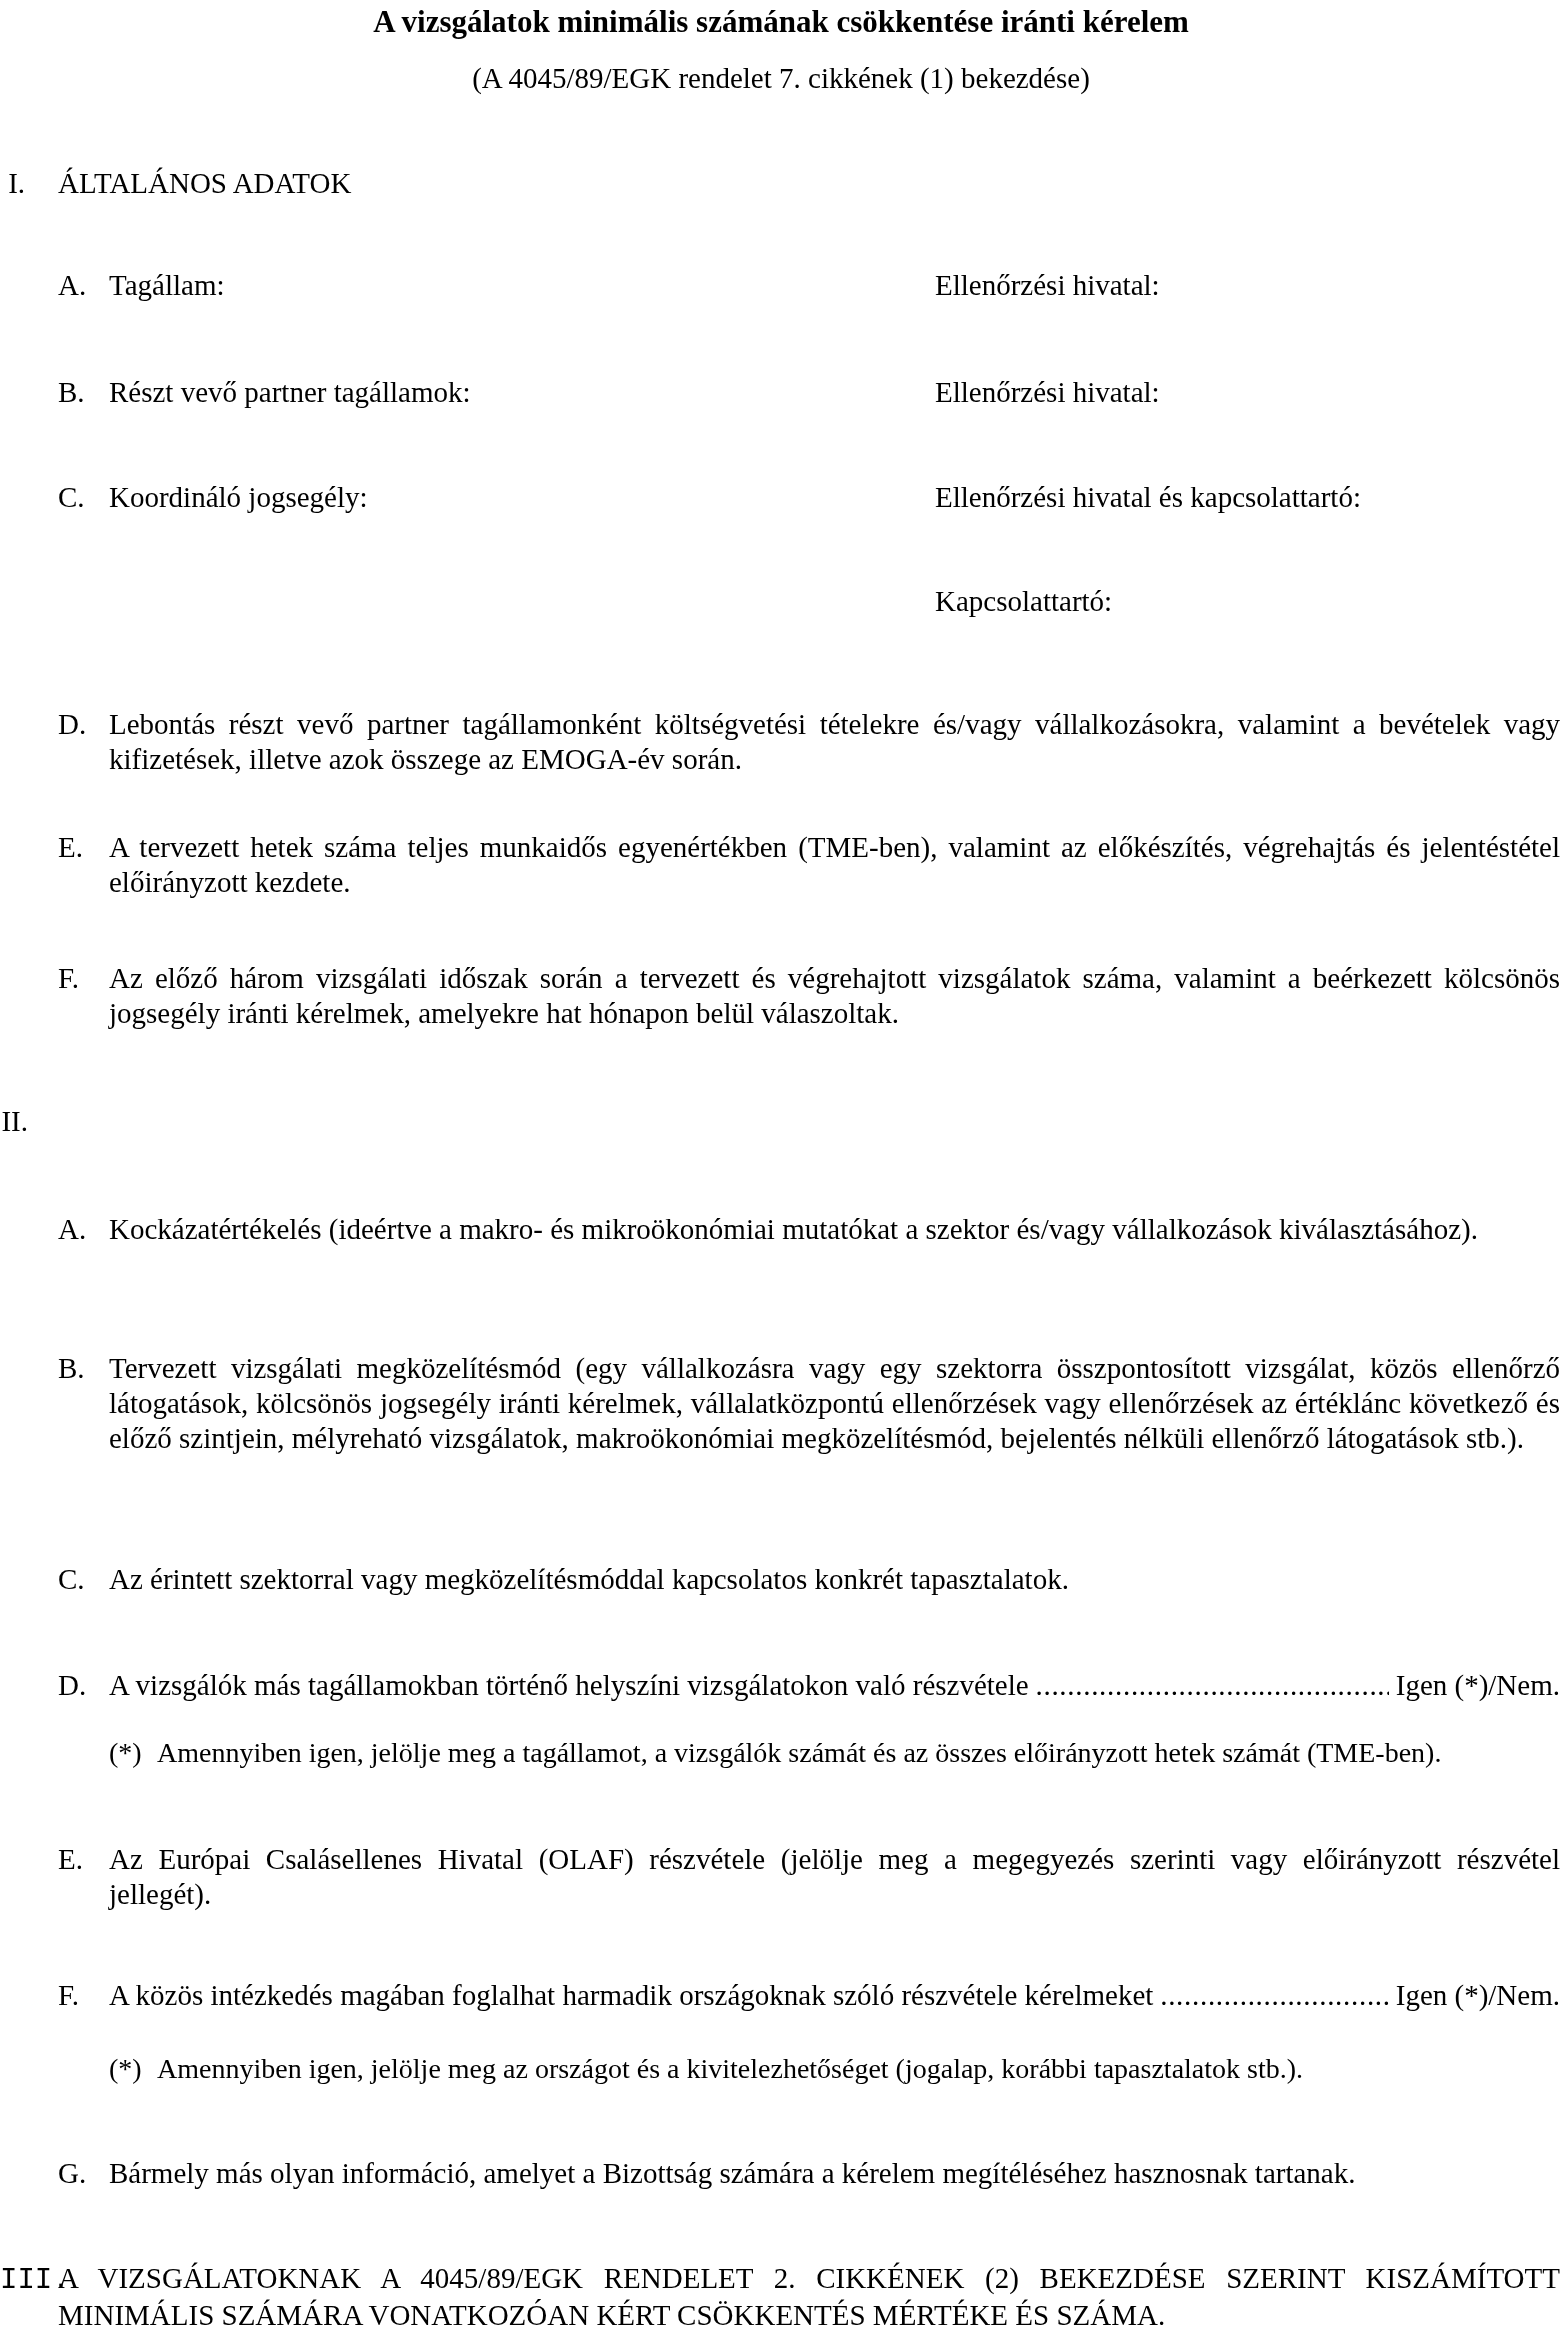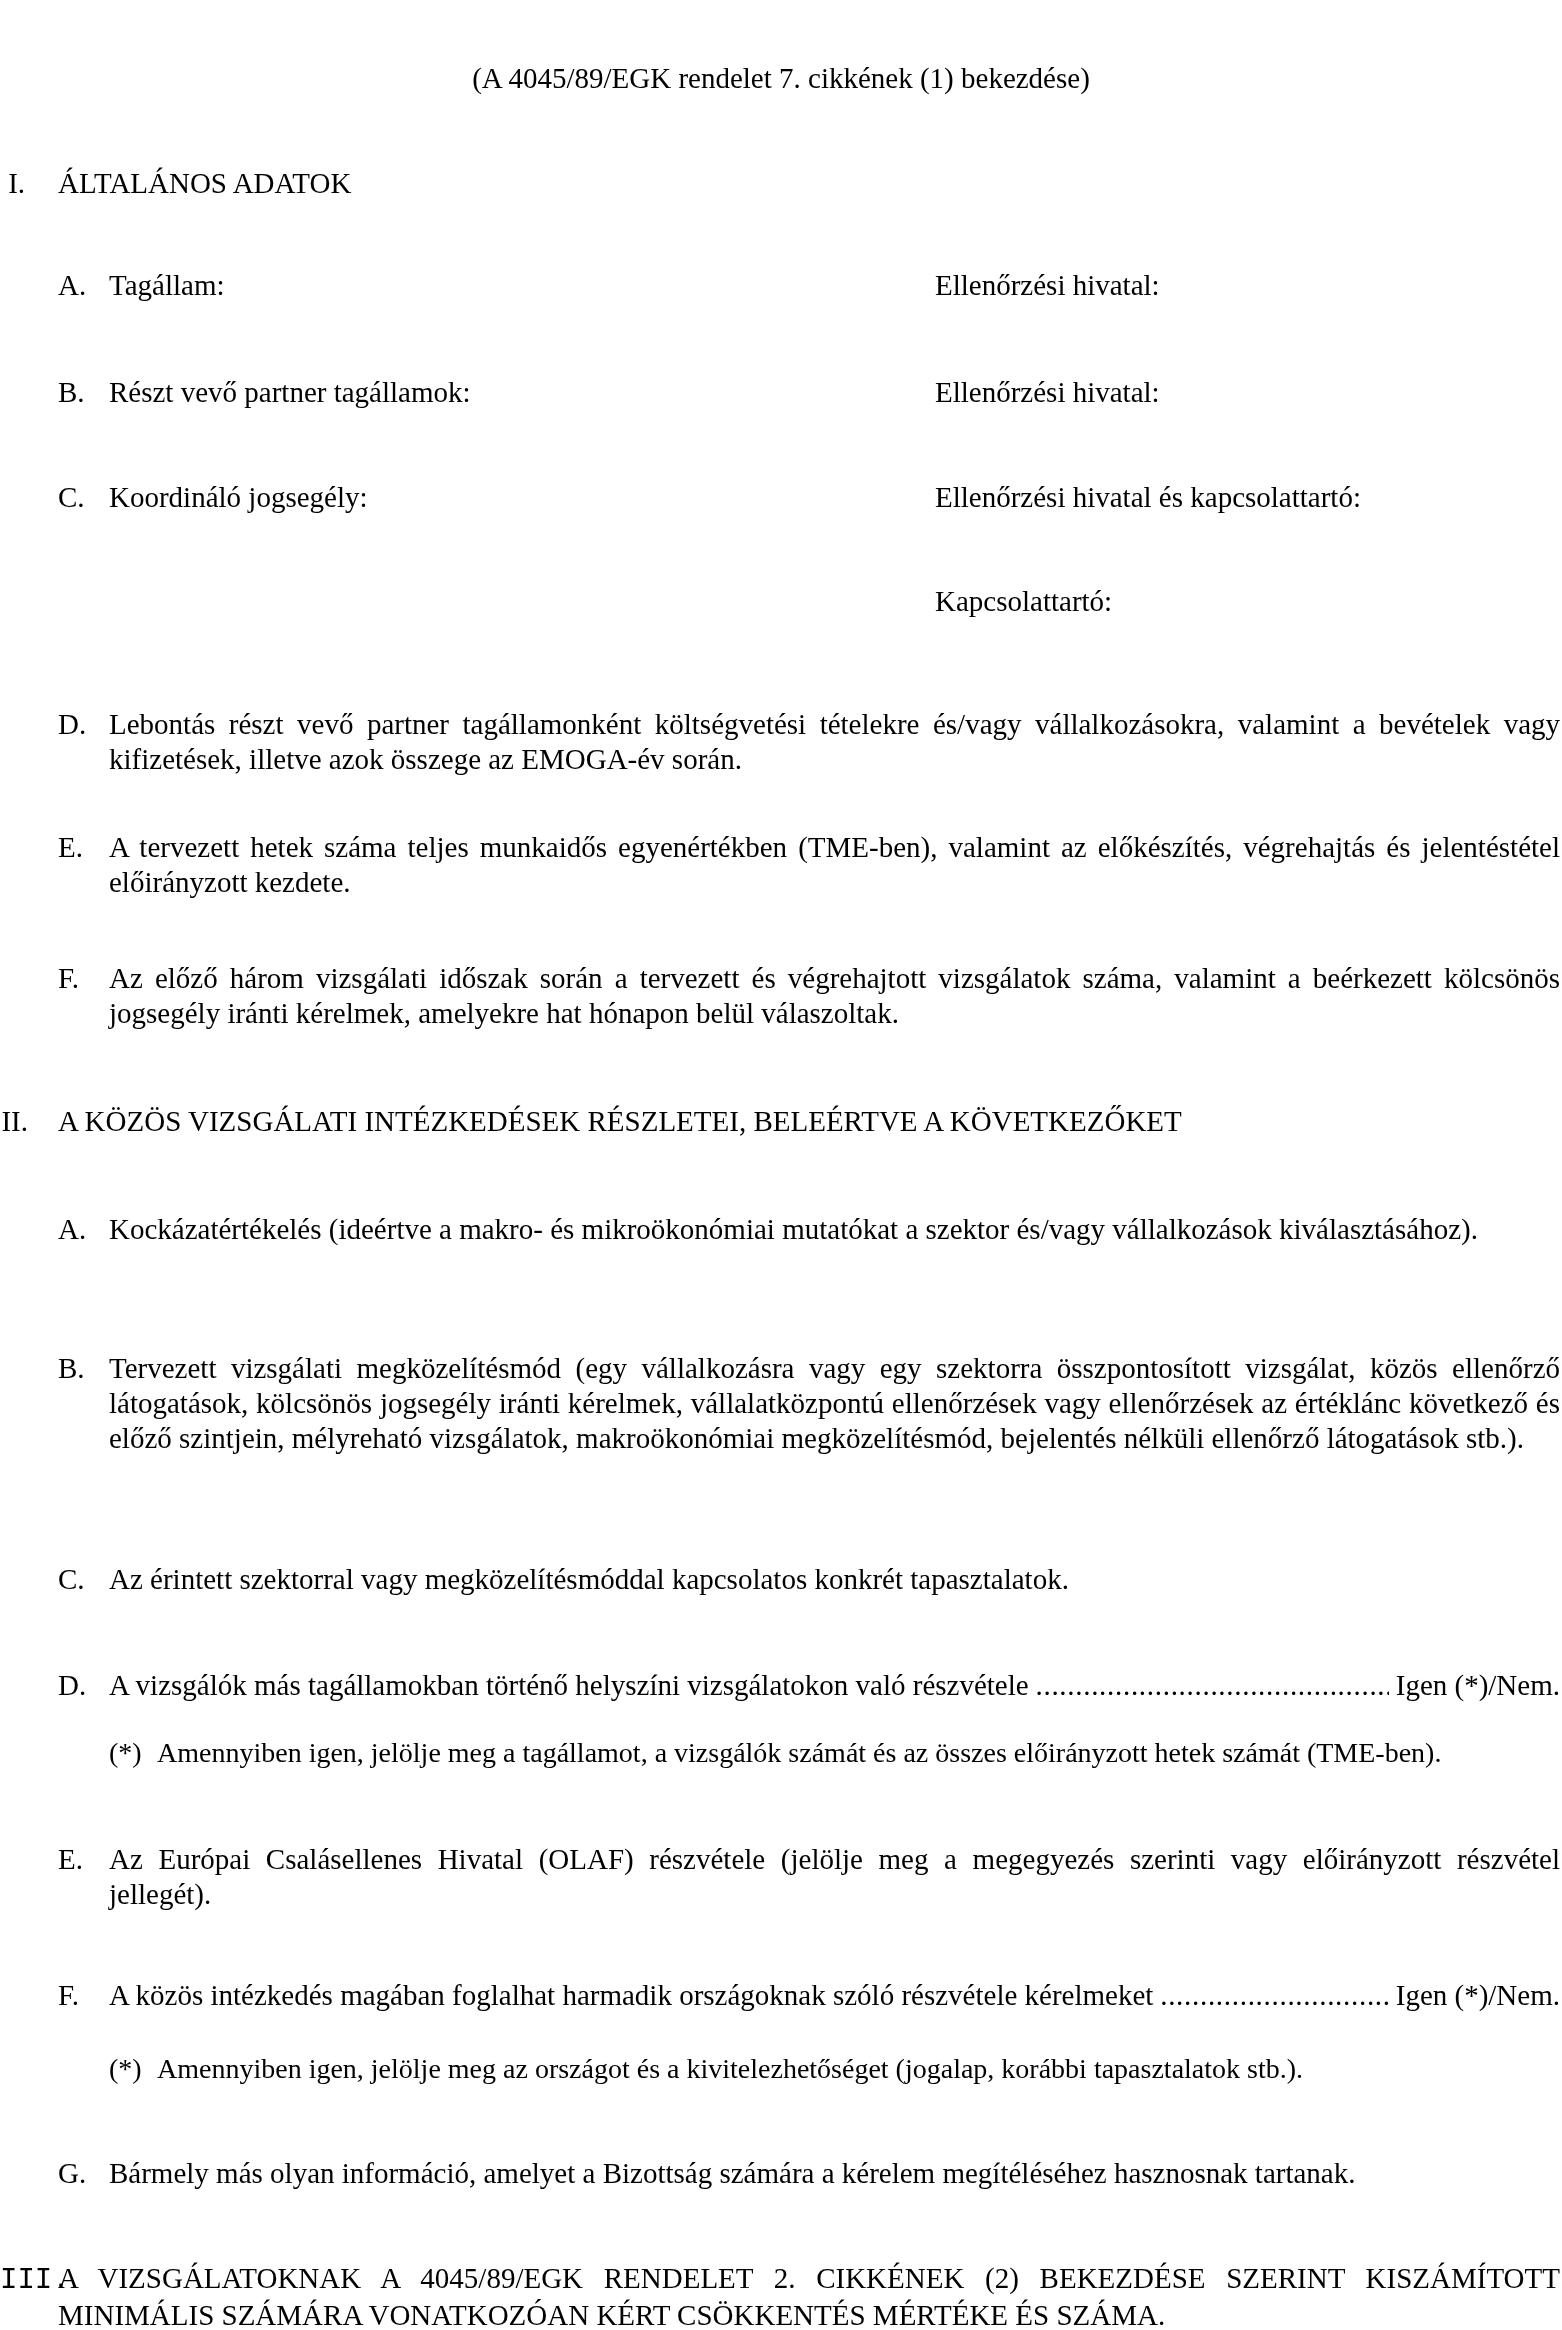--- a/index.html
+++ b/index.html
@@ -114,20 +114,21 @@
     width: 58px;
     text-indent: 0;
     font-family: Liberation Mono, monospace;
   }
 </style>
 </head>
 <body>
 
 <div class="page">
 
+  <div class="abs doc-title">A vizsgálatok minimális számának csökkentése iránti kérelem</div>
   <div class="abs doc-subtitle">(A 4045/89/EGK rendelet 7. cikkének (1) bekezdése)</div>
 
   <div class="abs hrow" style="top:166px">
     <span class="numeral" style="left:8.2px">I.</span>
     <span class="htext">ÁLTALÁNOS ADATOK</span>
   </div>
 
   <div class="abs crow" style="top:268px">
     <span class="letter">A.</span>
     <span class="ltext">Tagállam:</span>
@@ -157,21 +158,20 @@
   <div class="abs item" style="top:830px">
     <span class="label">E.</span><span>A tervezett hetek száma teljes munkaidős egyenértékben (TME-ben), valamint az előkészítés, végrehajtás és jelentéstétel előirányzott kezdete.</span>
   </div>
 
   <div class="abs item" style="top:961px">
     <span class="label">F.</span><span>Az előző három vizsgálati időszak során a tervezett és végrehajtott vizsgálatok száma, valamint a beérkezett kölcsönös jogsegély iránti kérelmek, amelyekre hat hónapon belül válaszoltak.</span>
   </div>
 
   <div class="abs hrow" style="top:1104px">
     <span class="numeral" style="left:1.4px">II.</span>
-    <span class="htext">A KÖZÖS VIZSGÁLATI INTÉZKEDÉSEK RÉSZLETEI, BELEÉRTVE A KÖVETKEZŐKET</span>
   </div>
 
   <div class="abs item" style="top:1212px">
     <span class="label">A.</span><span>Kockázatértékelés (ideértve a makro- és mikroökonómiai mutatókat a szektor és/vagy vállalkozások kiválasztásához).</span>
   </div>
 
   <div class="abs item" style="top:1351px">
     <span class="label">B.</span><span>Tervezett vizsgálati megközelítésmód (egy vállalkozásra vagy egy szektorra összpontosított vizsgálat, közös ellenőrző látogatások, kölcsönös jogsegély iránti kérelmek, vállalatközpontú ellenőrzések vagy ellenőrzések az értéklánc következő és előző szintjein, mélyreható vizsgálatok, makroökonómiai megközelítésmód, bejelentés nélküli ellenőrző látogatások stb.).</span>
   </div>
 

